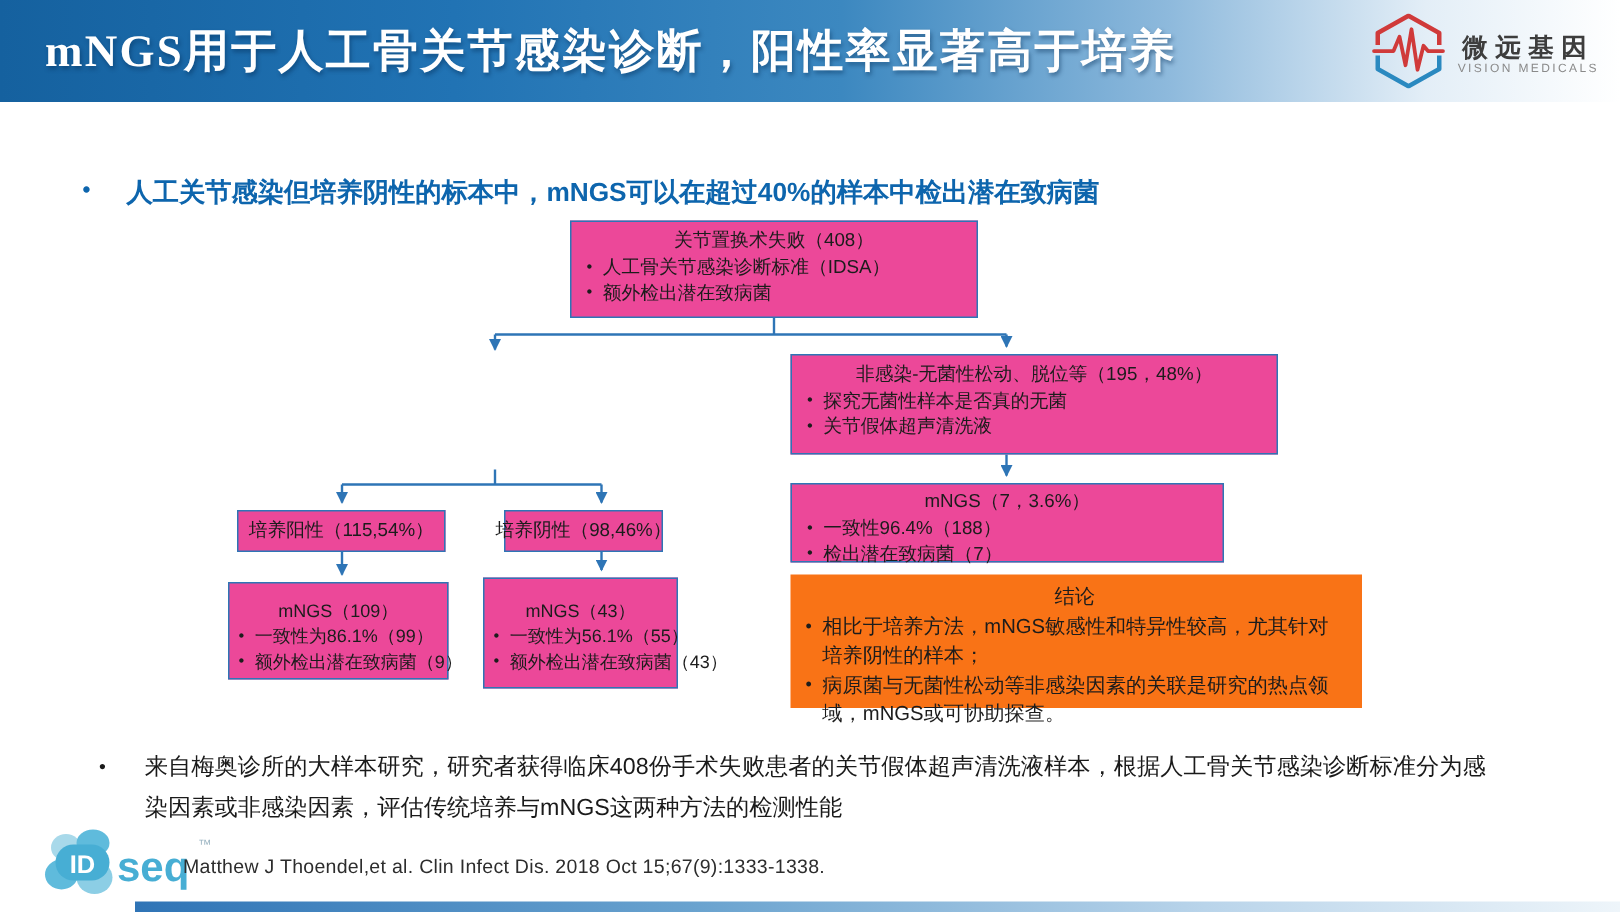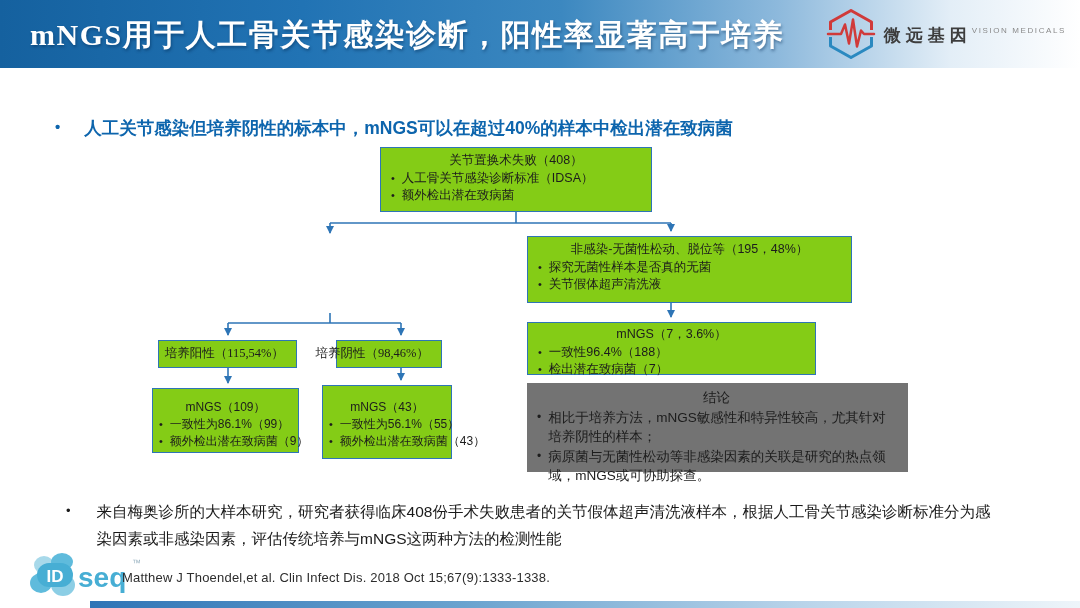--- a/index.html
+++ b/index.html
@@ -13,39 +13,39 @@
     background:linear-gradient(90deg,#15619f 0%,#2173b4 28%,#3c88c0 52%,#8db9dc 72%,#e3eef7 88%,#ffffff 100%);
     text-align:center;
   }
   .header-title{
     position:absolute;left:30px;top:0;height:68px;line-height:70px;
     color:#ffffff;font-size:30px;font-weight:bold;letter-spacing:1.5px;
     font-family:"Liberation Serif","DejaVu Serif",serif;
     text-shadow:1px 2px 3px rgba(0,40,80,.45);white-space:nowrap;
   }
   .brand{position:absolute;right:14px;top:9px;display:flex;align-items:center;gap:8px;}
-  .brand-text{display:flex;flex-direction:row;justify-content:center;}
+  .brand-text{display:flex;flex-direction:column;justify-content:center;}
   .brand-cn{font-size:17px;font-weight:bold;color:#3d3d3d;letter-spacing:5px;line-height:1.15;}
   .brand-en{font-size:8px;color:#8a8a8a;letter-spacing:1.6px;line-height:1.3;}
   
   .key-point{position:absolute;left:55px;top:96px;width:980px;display:flex;gap:24px;
     color:#0d65ad;font-size:17.5px;font-weight:bold;margin-top:20px;}
   .key-point::before{content:"•";color:#0d65ad;font-size:15px;line-height:1.5;}
   
   .connectors{position:absolute;left:0;top:0;}
   .fbox{
-    position:absolute;background:#84cc16;border:1.6px solid #2e75b6;
+    position:absolute;background:#ec4899;border:1.6px solid #2e75b6;
     color:#1c1c1c;font-size:12.5px;line-height:1.4;box-sizing:border-box;padding:4px 6px;
   }
   .fbox .t{text-align:center;white-space:nowrap;}
   .fbox .b-row{display:flex;gap:7px;padding:0 4px;text-align:left;white-space:nowrap;}
   .fbox .b-row::before{content:"•";flex:0 0 auto;font-size:11px;line-height:1.6;}
-  .fbox.single{display:flex;align-items:center;justify-content:flex-end;padding:12px;font-family:Liberation Serif, serif;}
+  .fbox.single{display:flex;align-items:center;justify-content:center;padding:12px;}
   .conclusion{
-    position:absolute;background:#737373;border:none;color:#1c1c1c;
+    position:absolute;background:#f97316;border:none;color:#1c1c1c;
     font-size:13.5px;line-height:1.45;box-sizing:border-box;padding:5px 12px 6px 10px;
   }
   .conclusion .t{text-align:center;}
   .conclusion .b-row{display:flex;gap:7px;text-align:left;}
   .conclusion .b-row::before{content:"•";flex:0 0 auto;font-size:12px;line-height:1.6;}
   
   .summary{position:absolute;left:66px;top:498px;width:930px;display:flex;gap:26px;
     color:#1a1a1a;font-size:15.5px;line-height:1.75;}
   .summary::before{content:"•";font-size:13px;line-height:2;}
   

